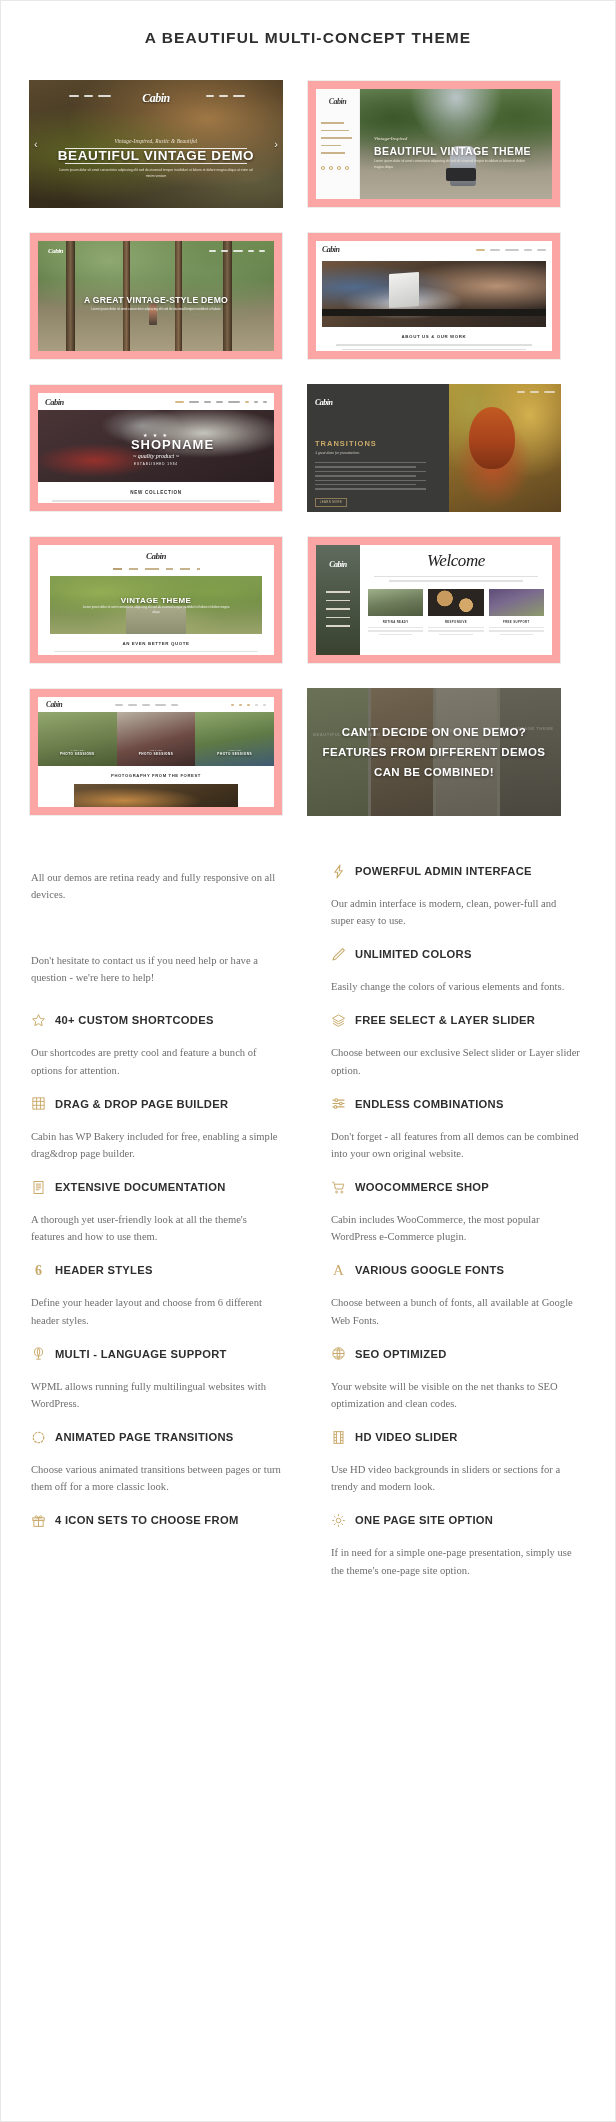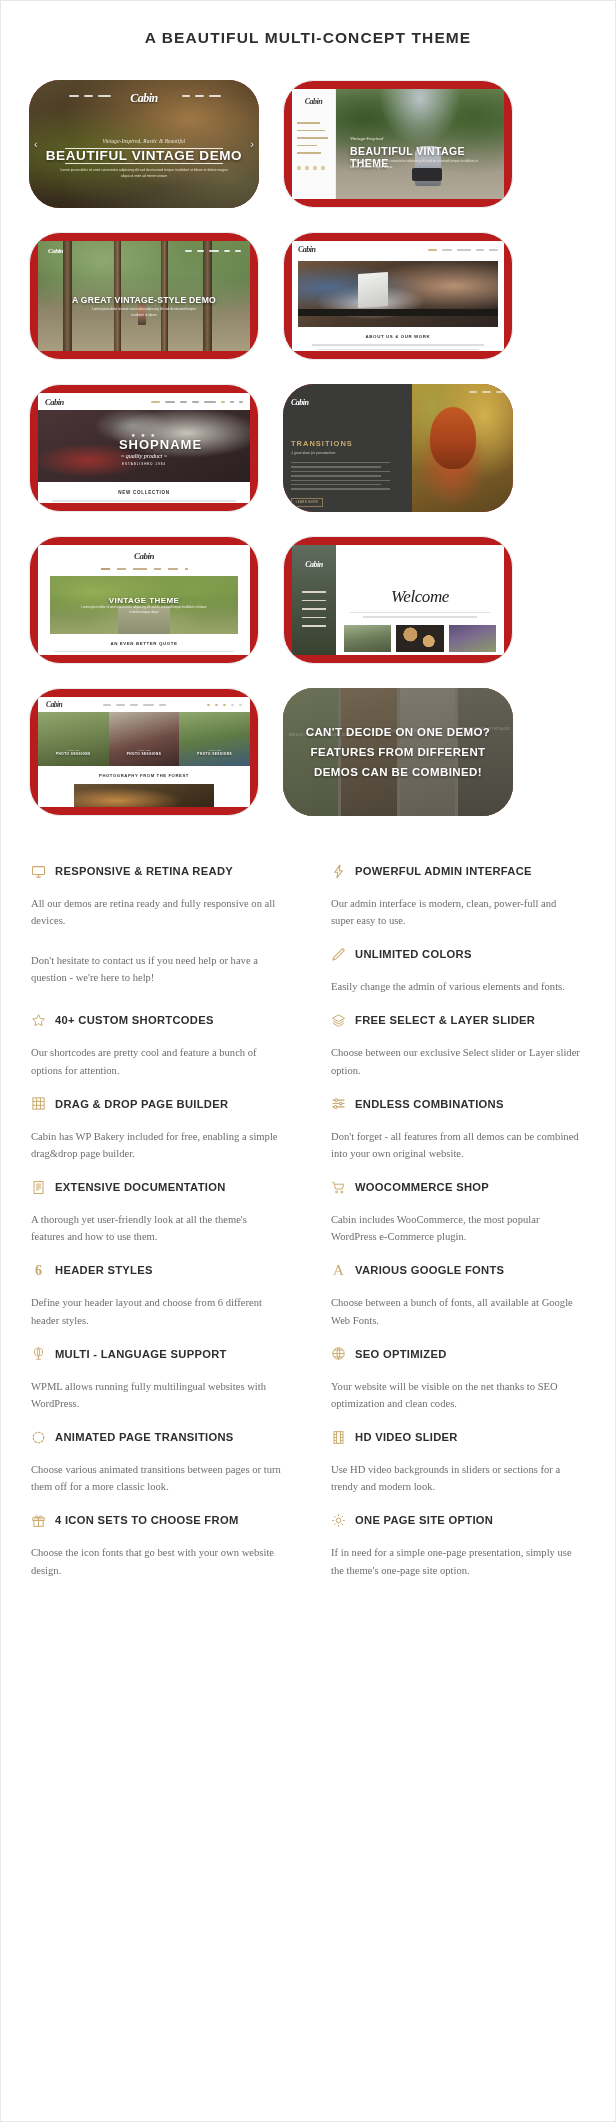--- a/index.html
+++ b/index.html
@@ -40,27 +40,26 @@
   
   .demo-grid {
     margin: 33px auto 0;
     width: 586px;
     display: flex;
     flex-wrap: wrap;
     gap: 24px 24px;
     padding: 0 14px;
   }
   .demo-card {
-    width: 230px;
+    width: 254px;
     height: 128px;
     position: relative;
     overflow: hidden;
-    background: #b91c1c;
+    background: #fca5a5;
     cursor: pointer;
-    border-radius: 31px;
   }
   .demo-card.framed { border: 1px solid #ececec; padding: 8px; }
   .demo-inner { position: relative; width: 100%; height: 100%; overflow: hidden; }
 
   .logo-script {
     font-family: "Liberation Serif", serif;
     font-style: italic;
     font-weight: 700;
     letter-spacing: -0.5px;
   }
@@ -284,21 +283,21 @@
   
   .d8 { display:flex; background:#fff; }
   .d8 .sidebar {
     width:44px; flex:0 0 44px; position:relative;
     background:linear-gradient(180deg,#5f6b5c 0%,#4c5748 46%,#39422f 100%);
     padding-top:8px; text-align:center;
   }
   .d8 .sidebar .logo-script { color:#fff; font-size:8px; }
   .d8 .sidebar .mn { margin-top:20px; }
   .d8 .sidebar .mn i { display:block; height:1.6px; background:#d9d6c8; margin:0 auto 7px; width:55%; }
-  .d8 .main { flex:1; padding:6px 8px 0;margin-top:36px; }
+  .d8 .main { flex:1; padding:6px 8px 0; }
   .d8 .welcome { text-align:center; font-family:"Liberation Serif",serif; font-style:italic; font-size:17px; color:#222; letter-spacing:-.4px; }
   .d8 .lines { margin:5px 6px 0; }
   .d8 .lines i { display:block; height:1.4px; background:#e0e0e0; margin:0 auto 3px; }
   .d8 .lines i:nth-child(1){width:100%} .d8 .lines i:nth-child(2){width:82%}
   .d8 .thumbs { display:flex; gap:5px; margin-top:7px; }
   .d8 .thumbs .t { flex:1; height:27px; }
   .d8 .t1 { background:linear-gradient(170deg,#9fb08b 0%,#6d7c5a 50%,#4e5a3f 100%); }
   .d8 .t2 { background:radial-gradient(circle at 30% 35%, #c89a5e 0 18%, rgba(0,0,0,0) 19%), radial-gradient(circle at 68% 60%, #d4a869 0 16%, rgba(0,0,0,0) 17%), #2a2520; }
   .d8 .t3 { background:linear-gradient(160deg,#5d4d77 0%,#7a6a8f 40%,#8e9b6b 100%); }
   .d8 .tcaps { display:flex; gap:5px; margin-top:4px; }
@@ -669,29 +668,20 @@
       <div class="veil"></div>
       <div class="msg">CAN'T DECIDE ON ONE DEMO? FEATURES FROM DIFFERENT DEMOS CAN BE COMBINED!</div>
     </div>
   </div>
 
 </div>
 
 <div class="features">
 
   <div class="feature">
-    <div class="feature-head">
-      <span class="feature-icon">
-        <svg viewBox="0 0 20 20" fill="none" stroke="#c9a96a" stroke-width="1.4">
-            <rect x="2" y="3.5" width="16" height="10.5" rx="1"></rect>
-            <path d="M7 17.5h6M10 14v3.5"></path>
-          </svg>
-      </span>
-      <span class="feature-title">RESPONSIVE &amp; RETINA READY</span>
-    </div>
     <div class="feature-desc">All our demos are retina ready and fully responsive on all devices.</div>
   </div>
 
   <div class="feature">
     <div class="feature-head">
       <span class="feature-icon">
         <svg viewBox="0 0 20 20" fill="none" stroke="#c9a96a" stroke-width="1.4" stroke-linejoin="round">
             <path d="M12 1.5 5 11h4l-1 7.5L15 9h-4z"></path>
           </svg>
       </span>
@@ -706,21 +696,21 @@
 
   <div class="feature">
     <div class="feature-head">
       <span class="feature-icon">
         <svg viewBox="0 0 20 20" fill="none" stroke="#c9a96a" stroke-width="1.4" stroke-linejoin="round">
             <path d="M15.5 2.2 17.8 4.5 6.4 16 2.6 17.4 4 13.6z"></path>
           </svg>
       </span>
       <span class="feature-title">UNLIMITED COLORS</span>
     </div>
-    <div class="feature-desc">Easily change the admin of various elements and fonts.</div>
+    <div class="feature-desc">Easily change the colors of various elements and fonts.</div>
   </div>
 
   <div class="feature">
     <div class="feature-head">
       <span class="feature-icon">
         <svg viewBox="0 0 20 20" fill="none" stroke="#c9a96a" stroke-width="1.3" stroke-linejoin="round">
             <path d="M10 2.2l2.4 5 5.4.7-4 3.7 1 5.3-4.8-2.7-4.8 2.7 1-5.3-4-3.7 5.4-.7z"></path>
           </svg>
       </span>
       <span class="feature-title">40+ CUSTOM SHORTCODES</span>
@@ -873,21 +863,20 @@
       <span class="feature-icon">
         <svg viewBox="0 0 20 20" fill="none" stroke="#c9a96a" stroke-width="1.3">
             <rect x="2.4" y="6.4" width="15.2" height="3.4"></rect>
             <rect x="3.8" y="9.8" width="12.4" height="8"></rect>
             <path d="M10 6.4v11.4"></path>
             <path d="M10 6.4C8.6 3 5 3.2 5.6 5.4c.5 1.6 3 1 4.4 1zM10 6.4c1.4-3.4 5-3.2 4.4-1-.5 1.6-3 1-4.4 1z"></path>
           </svg>
       </span>
       <span class="feature-title">4 ICON SETS TO CHOOSE FROM</span>
     </div>
-    <div class="feature-desc">Choose the icon fonts that go best with your own website design.</div>
   </div>
 
   <div class="feature">
     <div class="feature-head">
       <span class="feature-icon">
         <svg viewBox="0 0 20 20" fill="none" stroke="#c9a96a" stroke-width="1.3">
             <circle cx="10" cy="10" r="3"></circle>
             <path d="M10 1.6v2.6M10 15.8v2.6M1.6 10h2.6M15.8 10h2.6M4 4l1.9 1.9M14.1 14.1 16 16M16 4l-1.9 1.9M5.9 14.1 4 16"></path>
           </svg>
       </span>

